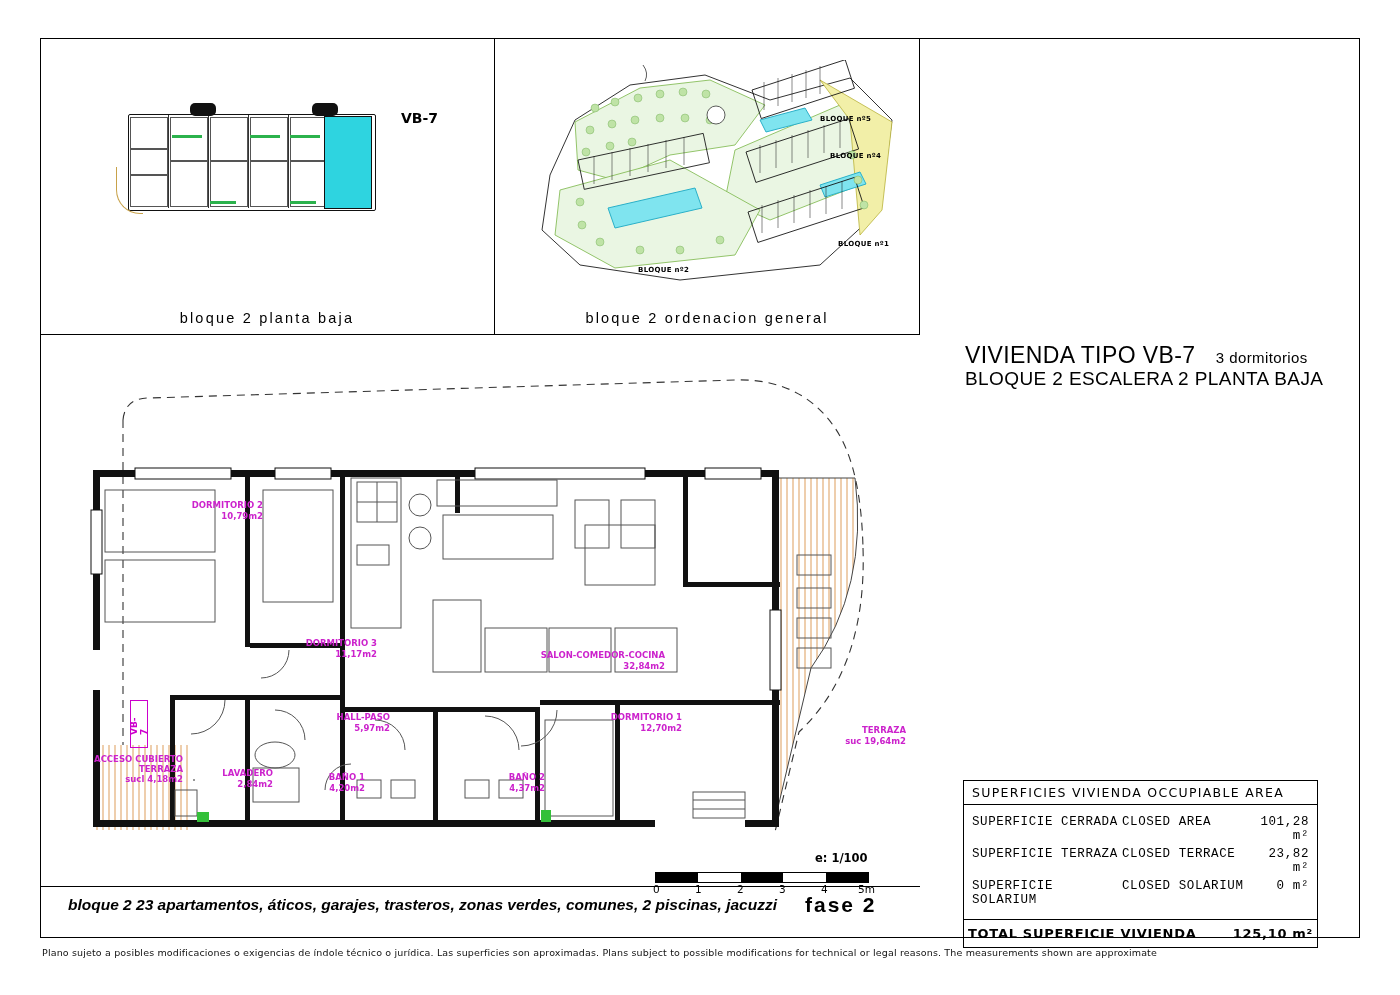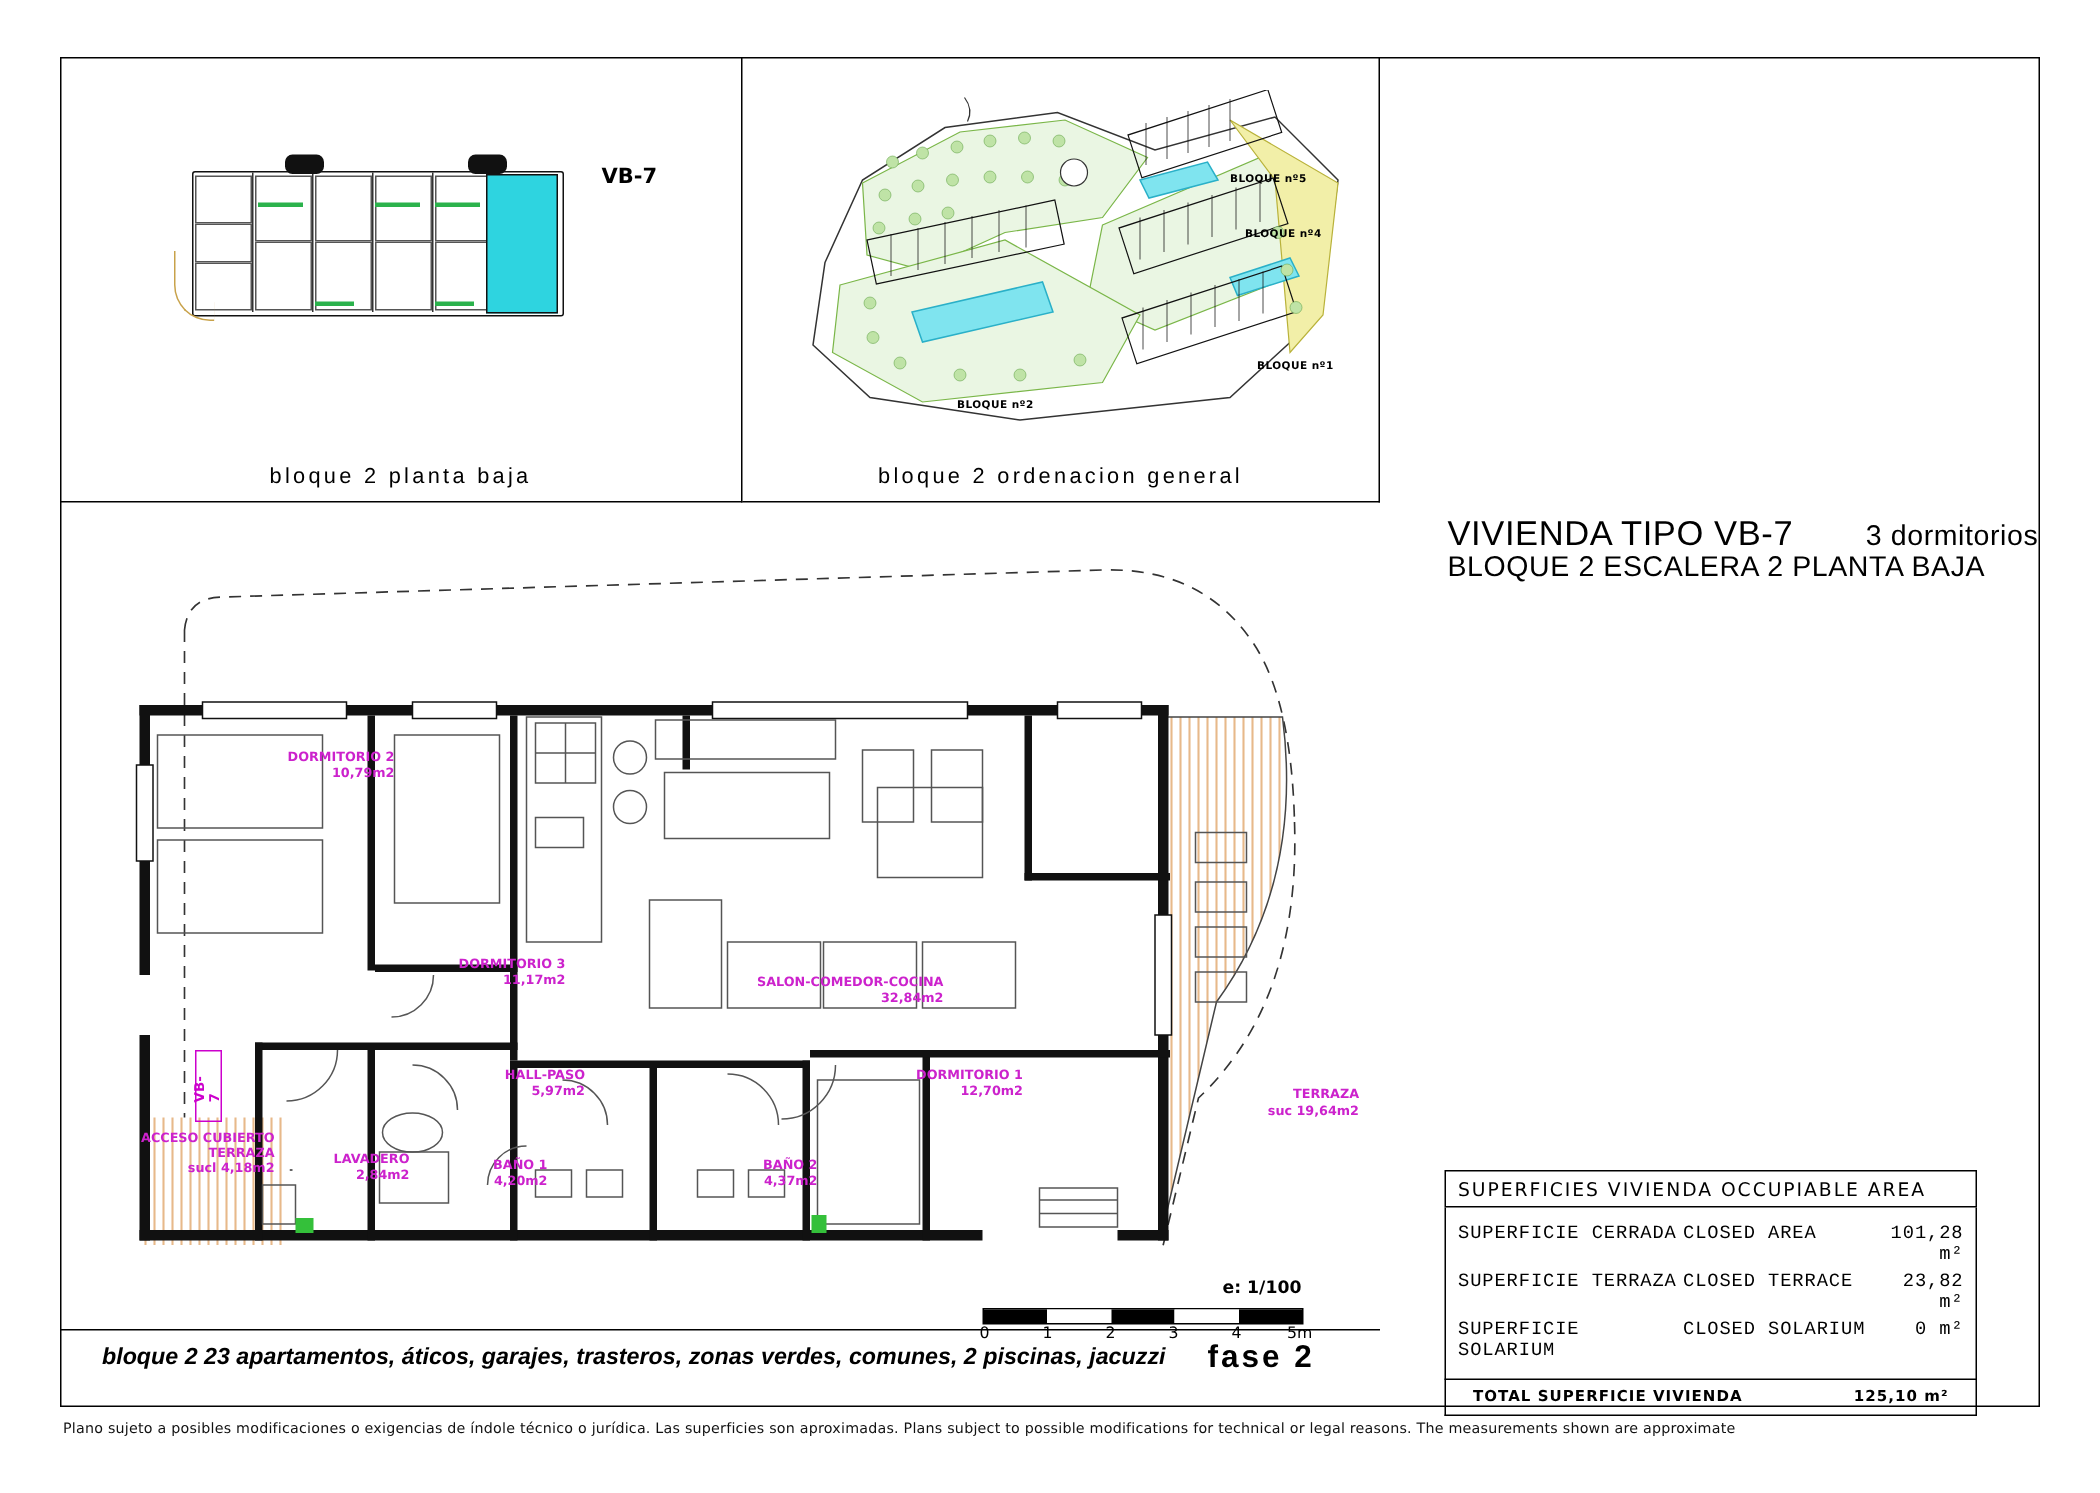--- a/index.html
+++ b/index.html
@@ -40,21 +40,21 @@
   .bottomtxt{position:absolute;left:68px;top:896px;font-size:15.5px;font-weight:bold;font-style:italic;}
   .disclaimer{position:absolute;left:42px;top:947px;width:1330px;font-size:9.5px;font-family:"DejaVu Sans",sans-serif;letter-spacing:.15px;color:#111;}
   
   .surf{position:absolute;left:963px;top:780px;width:355px;}
   .surf-hd{border:1.2px solid #000;padding:4px 8px;font-size:12.5px;letter-spacing:1.3px;font-family:"DejaVu Sans",sans-serif;}
   .surf-body{border:1.2px solid #000;border-top:none;padding:8px 8px 10px 8px;}
   .surf-row{display:flex;font-size:12.5px;letter-spacing:.6px;font-family:Liberation Mono, monospace;padding:2px 0;}
   .surf-row .a{width:150px;}
   .surf-row .b{width:135px;}
   .surf-row .c{flex:1;text-align:right;}
-  .surf-total{border:1.2px solid #000;border-top:none;padding:6px 18px;display:flex;font-size:10px;font-weight:bold;letter-spacing:.7px;font-family:"DejaVu Sans",sans-serif;}
+  .surf-total{border:1.2px solid #000;border-top:none;padding:6px 4px;display:flex;font-size:13px;font-weight:bold;letter-spacing:.7px;font-family:"DejaVu Sans",sans-serif;}
   .surf-total .c{margin-left:auto;}
   .vb7tag{position:absolute;left:130px;top:700px;width:16px;height:46px;border:1px solid #c0c;}
   .vb7tag span{display:block;transform:rotate(-90deg);font-size:9px;color:#c0c;font-weight:bold;margin-top:16px;font-family:"DejaVu Sans",sans-serif;}
 </style>
 </head>
 <body>
 
 <div class="sheet">
 
   <div class="frame"></div>
@@ -170,21 +170,21 @@
       <path d="M123 5 q6 8 2 16" stroke="#333" fill="none" stroke-width="0.8"></path>
     </svg>
     <div class="site-lbl" style="left:300px;top:55px;">BLOQUE nº5</div>
     <div class="site-lbl" style="left:310px;top:92px;">BLOQUE nº4</div>
     <div class="site-lbl" style="left:318px;top:180px;">BLOQUE nº1</div>
     <div class="site-lbl" style="left:118px;top:206px;">BLOQUE nº2</div>
   </div>
 
   <div class="title1">
     <span>VIVIENDA TIPO VB-7</span>
-    &nbsp;&nbsp;<span style="font-size:19px;margin-left:28px;">3 dormitorios</span>
+    &nbsp;&nbsp;<span style="font-size:15px;">3 dormitorios</span>
   </div>
   <div class="title2">BLOQUE 2   ESCALERA 2   PLANTA BAJA</div>
 
   <div class="plan">
     <svg width="810" height="490" viewBox="0 0 810 490">
 
       <path d="M48 60 q2 -22 26 -22 L660 20 q66 -2 100 48 q26 38 28 120" fill="none" stroke="#333" stroke-width="1.1" stroke-dasharray="8,6"></path>
       <path d="M48 60 L48 420" fill="none" stroke="#333" stroke-width="1.1" stroke-dasharray="8,6"></path>
       <path d="M48 420 L120 420" fill="none" stroke="#333" stroke-width="1.1" stroke-dasharray="8,6"></path>
       <path d="M788 188 q4 120 -64 184 L700 472" fill="none" stroke="#333" stroke-width="1.1" stroke-dasharray="8,6"></path>
@@ -359,21 +359,21 @@
 
     
     <div class="rm" style="left:68px;top:140px;width:120px;">
       <span>DORMITORIO 2</span><br>
       <span>10,79m2</span>
     </div>
     <div class="rm" style="left:182px;top:278px;width:120px;">
       <span>DORMITORIO 3</span><br>
       <span>11,17m2</span>
     </div>
-    <div class="rm" style="left:384px;top:290px;width:170px;">
+    <div class="rm" style="left:420px;top:290px;width:170px;">
       <span>SALON-COMEDOR-COCINA</span><br>
       <span>32,84m2</span>
     </div>
     <div class="rm" style="left:205px;top:352px;width:110px;">
       <span>HALL-PASO</span><br>
       <span>5,97m2</span>
     </div>
     <div class="rm" style="left:487px;top:352px;width:120px;">
       <span>DORMITORIO 1</span><br>
       <span>12,70m2</span>

